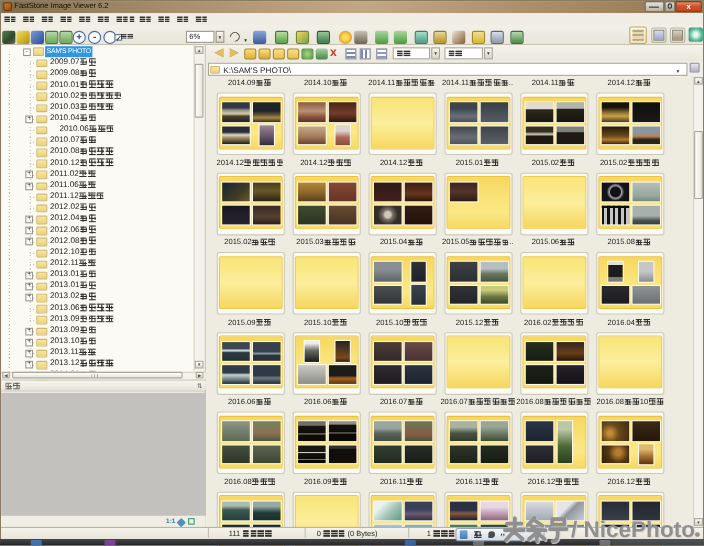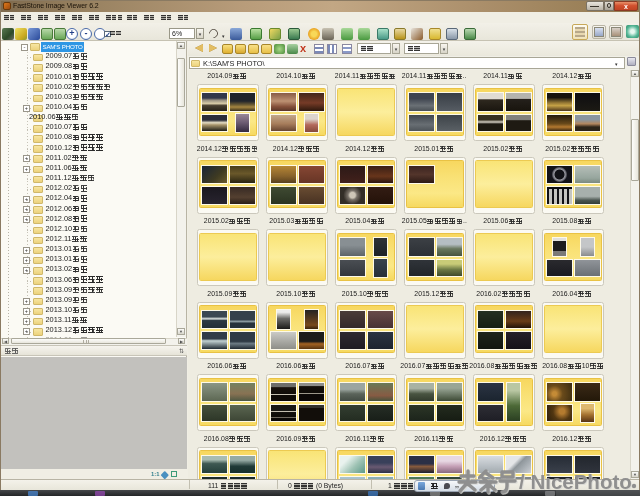--- a/index.html
+++ b/index.html
@@ -96,21 +96,21 @@
 <div class="ab txt" style="left:45.5px;top:81.7px;font-size:7.4px;color:#1a1a1a;opacity:1.0">2010.02<i class="k" style="width:6.4px;height:6.4px;--kc:#1a1a1a"></i><i class="k" style="width:6.4px;height:6.4px;--kc:#1a1a1a"></i><i class="k" style="width:6.4px;height:6.4px;--kc:#1a1a1a"></i><i class="k" style="width:6.4px;height:6.4px;--kc:#1a1a1a"></i><i class="k" style="width:6.4px;height:6.4px;--kc:#1a1a1a"></i></div>
 <div class="ab" style="left:27px;top:98.05000000000001px;width:5px;height:1px;background:repeating-linear-gradient(90deg,#c0bcb0 0 1px,transparent 1px 3px)"></div>
 <div class="ab" style="left:33px;top:94.55000000000001px;width:10px;height:7.5px;background:linear-gradient(#f7e6a2,#ecd27c);border:0.5px solid #d0b86a;border-radius:1px;opacity:1.0"></div>
 <div class="ab txt" style="left:45.5px;top:91.85000000000001px;font-size:7.4px;color:#1a1a1a;opacity:1.0">2010.03<i class="k" style="width:6.4px;height:6.4px;--kc:#1a1a1a"></i><i class="k" style="width:6.4px;height:6.4px;--kc:#1a1a1a"></i><i class="k" style="width:6.4px;height:6.4px;--kc:#1a1a1a"></i><i class="k" style="width:6.4px;height:6.4px;--kc:#1a1a1a"></i></div>
 <div class="ab" style="left:23px;top:104.70000000000002px;width:7px;height:7px;background:#fff;border:1px solid #9a968a;font-size:6px;line-height:5.5px;text-align:center;color:#333">+</div>
 <div class="ab" style="left:27px;top:108.20000000000002px;width:5px;height:1px;background:repeating-linear-gradient(90deg,#c0bcb0 0 1px,transparent 1px 3px)"></div>
 <div class="ab" style="left:33px;top:104.70000000000002px;width:10px;height:7.5px;background:linear-gradient(#f7e6a2,#ecd27c);border:0.5px solid #d0b86a;border-radius:1px;opacity:1.0"></div>
 <div class="ab txt" style="left:45.5px;top:102.00000000000001px;font-size:7.4px;color:#1a1a1a;opacity:1.0">2010.04<i class="k" style="width:6.4px;height:6.4px;--kc:#1a1a1a"></i><i class="k" style="width:6.4px;height:6.4px;--kc:#1a1a1a"></i></div>
 <div class="ab" style="left:27px;top:118.35000000000002px;width:5px;height:1px;background:repeating-linear-gradient(90deg,#c0bcb0 0 1px,transparent 1px 3px)"></div>
 <div class="ab" style="left:33px;top:114.85000000000002px;width:10px;height:7.5px;background:linear-gradient(#f7e6a2,#ecd27c);border:0.5px solid #d0b86a;border-radius:1px;opacity:1.0"></div>
-<div class="ab txt" style="left:29px;top:112.15000000000002px;font-size:7.4px;color:#1a1a1a;opacity:1.0">2010.06<i class="k" style="width:6.4px;height:6.4px;--kc:#1a1a1a"></i><i class="k" style="width:6.4px;height:6.4px;--kc:#1a1a1a"></i><i class="k" style="width:6.4px;height:6.4px;--kc:#1a1a1a"></i></div>
+<div class="ab txt" style="left:54px;top:112.15000000000002px;font-size:7.4px;color:#1a1a1a;opacity:1.0">2010.06<i class="k" style="width:6.4px;height:6.4px;--kc:#1a1a1a"></i><i class="k" style="width:6.4px;height:6.4px;--kc:#1a1a1a"></i><i class="k" style="width:6.4px;height:6.4px;--kc:#1a1a1a"></i></div>
 <div class="ab" style="left:27px;top:128.50000000000003px;width:5px;height:1px;background:repeating-linear-gradient(90deg,#c0bcb0 0 1px,transparent 1px 3px)"></div>
 <div class="ab" style="left:33px;top:125.00000000000003px;width:10px;height:7.5px;background:linear-gradient(#f7e6a2,#ecd27c);border:0.5px solid #d0b86a;border-radius:1px;opacity:1.0"></div>
 <div class="ab txt" style="left:45.5px;top:122.30000000000003px;font-size:7.4px;color:#1a1a1a;opacity:1.0">2010.07<i class="k" style="width:6.4px;height:6.4px;--kc:#1a1a1a"></i><i class="k" style="width:6.4px;height:6.4px;--kc:#1a1a1a"></i></div>
 <div class="ab" style="left:27px;top:138.65000000000003px;width:5px;height:1px;background:repeating-linear-gradient(90deg,#c0bcb0 0 1px,transparent 1px 3px)"></div>
 <div class="ab" style="left:33px;top:135.15000000000003px;width:10px;height:7.5px;background:linear-gradient(#f7e6a2,#ecd27c);border:0.5px solid #d0b86a;border-radius:1px;opacity:1.0"></div>
 <div class="ab txt" style="left:45.5px;top:132.45000000000005px;font-size:7.4px;color:#1a1a1a;opacity:1.0">2010.08<i class="k" style="width:6.4px;height:6.4px;--kc:#1a1a1a"></i><i class="k" style="width:6.4px;height:6.4px;--kc:#1a1a1a"></i><i class="k" style="width:6.4px;height:6.4px;--kc:#1a1a1a"></i><i class="k" style="width:6.4px;height:6.4px;--kc:#1a1a1a"></i></div>
 <div class="ab" style="left:27px;top:148.80000000000004px;width:5px;height:1px;background:repeating-linear-gradient(90deg,#c0bcb0 0 1px,transparent 1px 3px)"></div>
 <div class="ab" style="left:33px;top:145.30000000000004px;width:10px;height:7.5px;background:linear-gradient(#f7e6a2,#ecd27c);border:0.5px solid #d0b86a;border-radius:1px;opacity:1.0"></div>
 <div class="ab txt" style="left:45.5px;top:142.60000000000005px;font-size:7.4px;color:#1a1a1a;opacity:1.0">2010.12<i class="k" style="width:6.4px;height:6.4px;--kc:#1a1a1a"></i><i class="k" style="width:6.4px;height:6.4px;--kc:#1a1a1a"></i><i class="k" style="width:6.4px;height:6.4px;--kc:#1a1a1a"></i><i class="k" style="width:6.4px;height:6.4px;--kc:#1a1a1a"></i></div>
 <div class="ab" style="left:23px;top:155.45000000000005px;width:7px;height:7px;background:#fff;border:1px solid #9a968a;font-size:6px;line-height:5.5px;text-align:center;color:#333">+</div>

